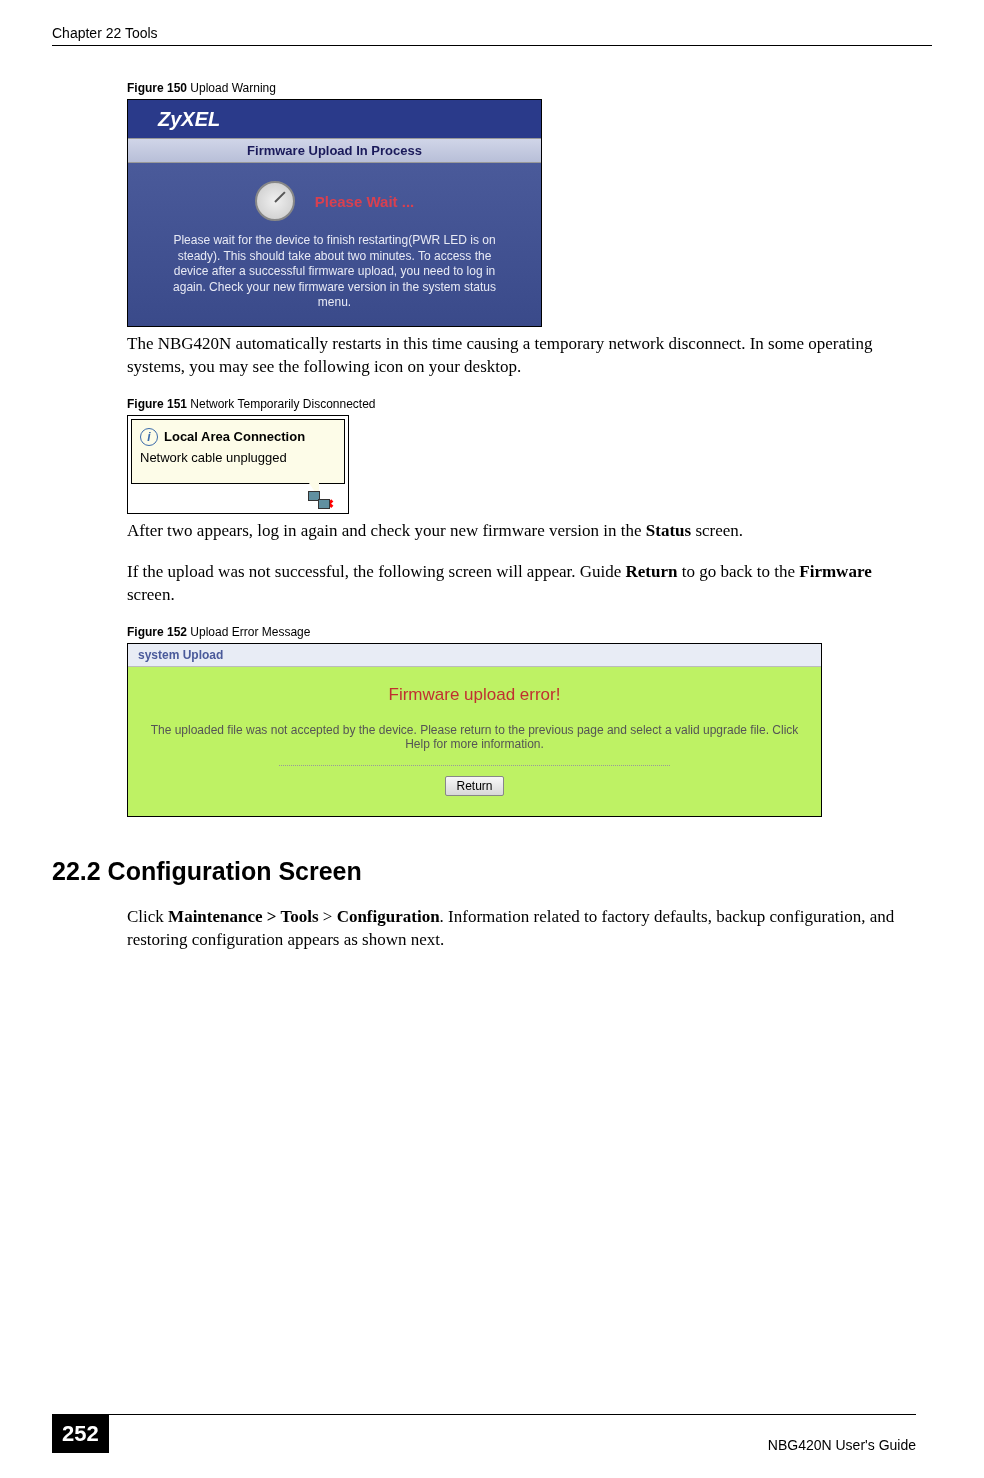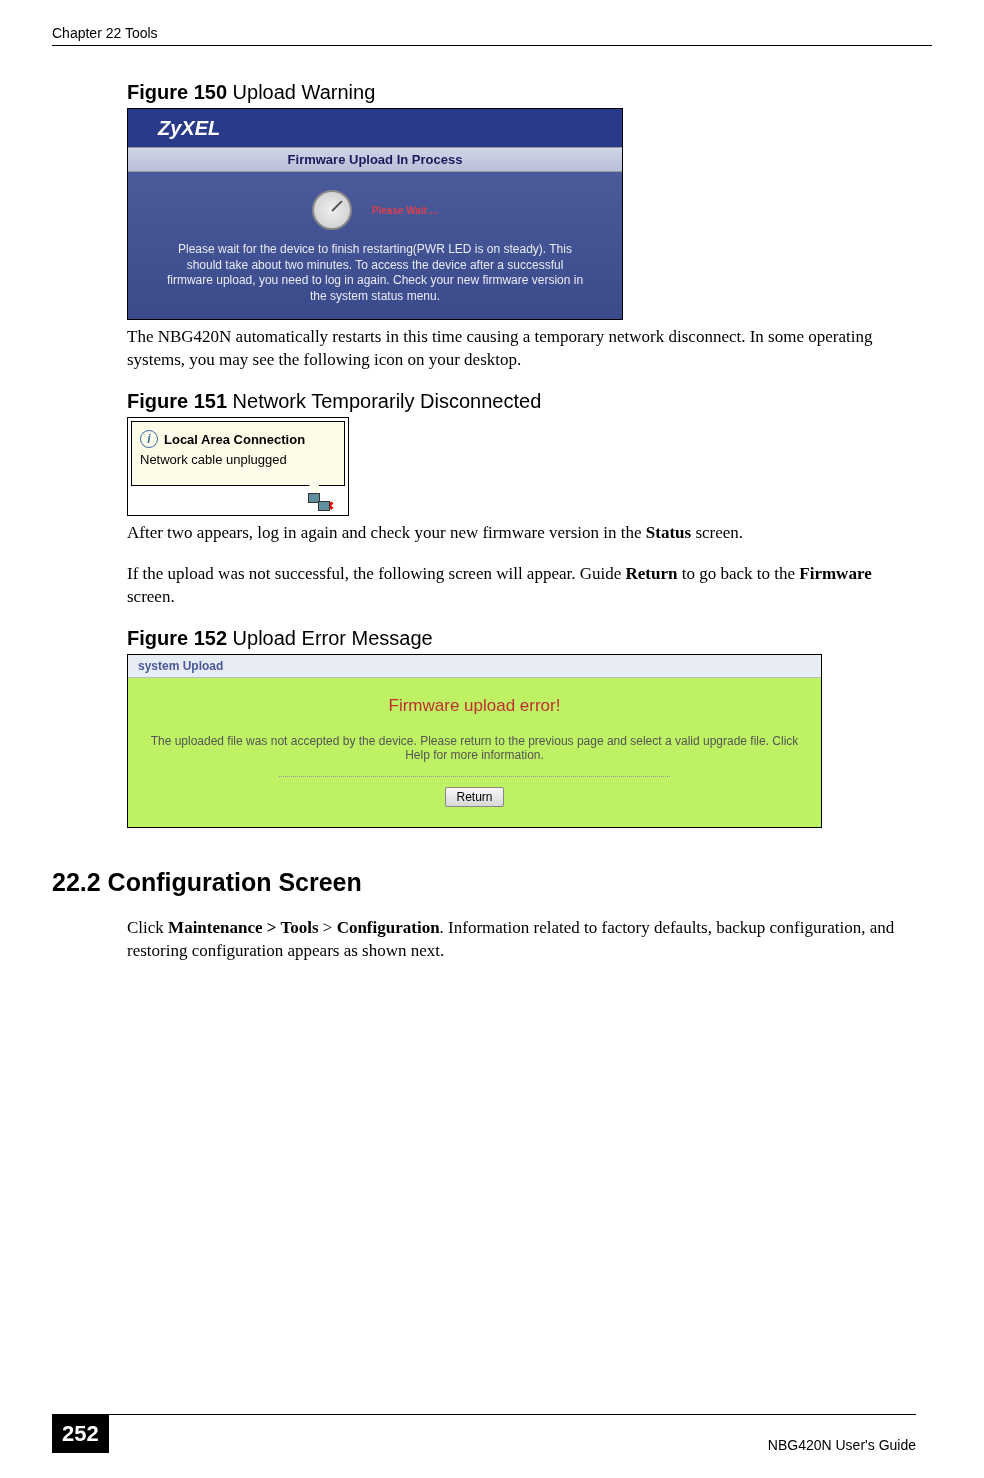--- a/index.html
+++ b/index.html
@@ -24,28 +24,28 @@
       border-bottom: 1px solid #000;
       padding-bottom: 4px;
       margin-bottom: 35px;
     }
     .content {
       padding-left: 75px;
       padding-right: 20px;
     }
     .figure-label {
       font-family: Arial, sans-serif;
-      font-size: 20px;
+      font-size: 12px;
       margin-bottom: 4px;
     }
     .figure-label .bold {
       font-weight: bold;
     }
     .fig150 {
-      width: 496px;
+      width: 415px;
       border: 1px solid #000;
       margin-bottom: 6px;
     }
     .fig150-header {
       background: #2a3a8a;
       height: 38px;
       display: flex;
       align-items: center;
       padding-left: 30px;
     }
@@ -70,21 +70,21 @@
     .fig150-body {
       background: linear-gradient(#4a5a9a, #3a4a8a);
       padding: 10px 15px 15px 15px;
       color: #e8eaf5;
       text-align: center;
     }
     .fig150-wait {
       color: #d84050;
       font-weight: bold;
       font-family: Arial, sans-serif;
-      font-size: 10px;
+      font-size: 15px;
       display: flex;
       align-items: center;
       justify-content: center;
       gap: 20px;
       padding: 8px 0 12px 0;
     }
     .clock-icon {
       width: 40px;
       height: 40px;
       background: radial-gradient(#f0f0f0, #c8c8c8);

